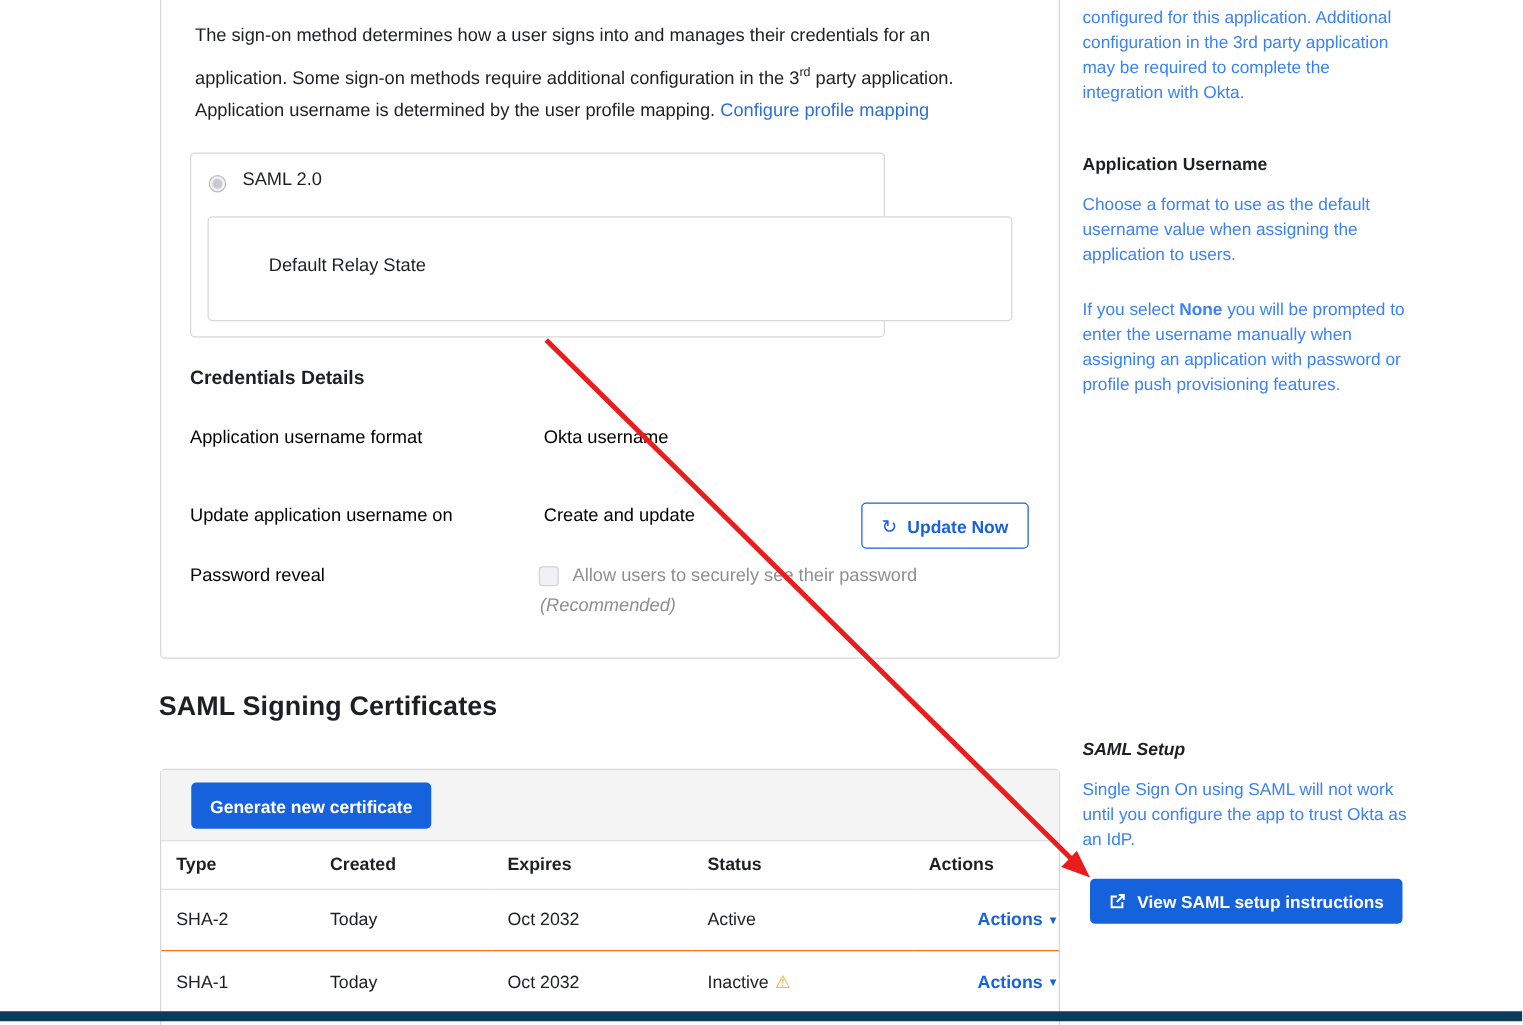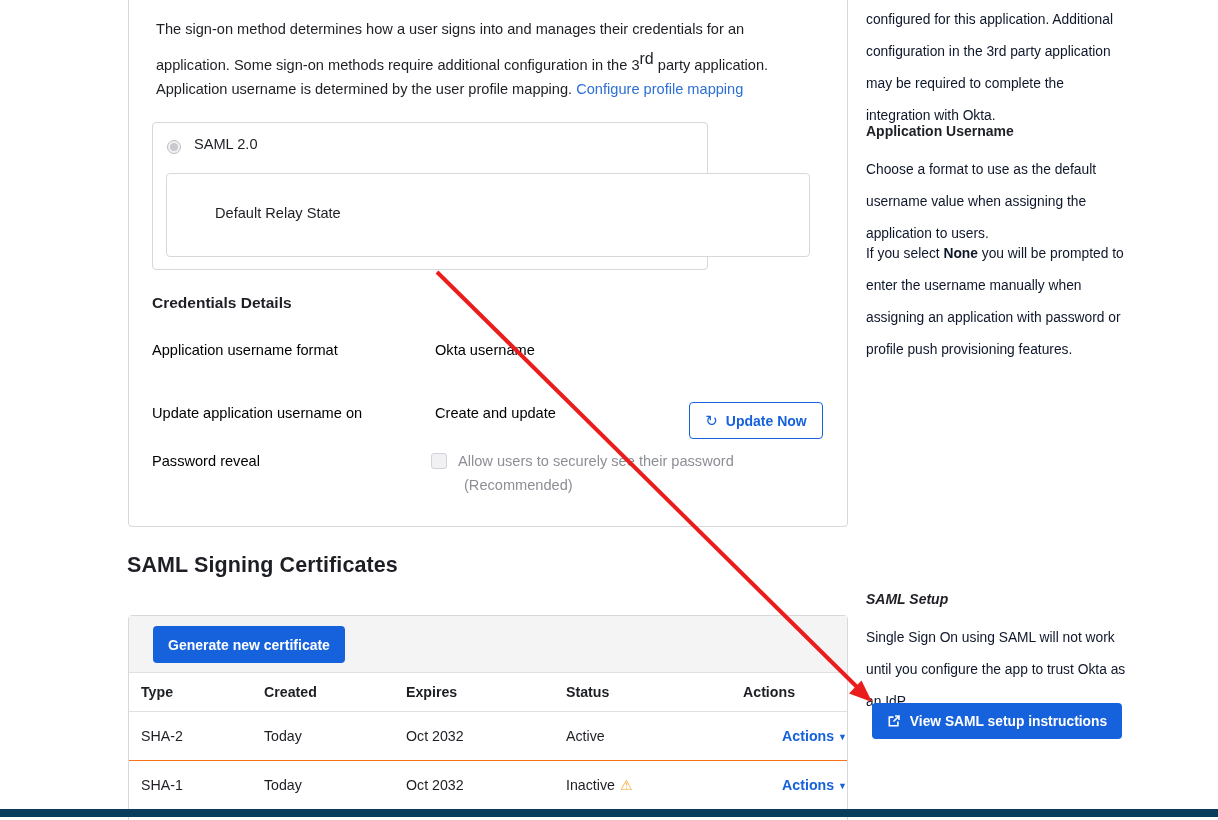--- a/index.html
+++ b/index.html
@@ -20,21 +20,21 @@
     left: 128px; top: -24px;
     width: 720px; height: 551px;
     background: #fff;
     border: 1px solid #d7d7dc;
     border-radius: 4px;
   }
   .intro-p {
     left: 156px; width: 648px;
     font-size: 14.6px; line-height: 30px; color: #1d1f24;
   }
-  .intro-p sup { font-size: 16px; }
+  .intro-p sup { font-size: 10px; }
   .link {
     color: #2c6fd6; text-decoration: none; cursor: pointer;
   }
 
   .signon-box {
     left: 152px; top: 122px;
     width: 556px; height: 148px;
     border: 1px solid #d7d7dc;
     border-radius: 4px;
     background: #fff;
@@ -144,21 +144,21 @@
   td.actions-cell { text-align: right; padding-right: 26px; }
   .actions-link {
     color: #1662dd; font-weight: bold; cursor: pointer; white-space: nowrap;
   }
   .caret { font-size: 9px; position: relative; top: -1px; }
   .warn { color: #f5a623; font-size: 14px; margin-left: 5px; }
 
   
   .sidebar-par {
     left: 866px; width: 262px;
-    font-size: 13.8px; line-height: 32px; color: #0f172a;
+    font-size: 13.8px; line-height: 20px; color: #3b82f6;
   }
   .sidebar-head {
     left: 866px;
     font-size: 14px; font-weight: bold; color: #1d1f24;
   }
   .btn-saml {
     left: 872px; top: 703px;
     width: 250px; height: 36px;
     display: flex; align-items: center; justify-content: center; gap: 9px;
     font-size: 13.8px;
@@ -205,21 +205,21 @@
   <span class="abs field-label" style="left:152px; top:405px;">Update application username on</span>
   <span class="abs field-value" style="left:435px; top:405px;">Create and update</span>
   <button class="abs btn-outline">
     <span class="refresh-glyph">↻</span>
     <span>Update Now</span>
   </button>
 
   <span class="abs field-label" style="left:152px; top:453px;">Password reveal</span>
   <span class="abs checkbox"></span>
   <span class="abs field-value muted" style="left:458px; top:453px;">Allow users to securely see their password</span>
-  <span class="abs field-value muted" style="left:464px; top:477px;">(Recommended)</span>
+  <span class="abs field-value muted" style="left:432px; top:477px;font-style:italic;">(Recommended)</span>
 
   <h2 class="abs h1" style="left:127px; top:553px;">SAML Signing Certificates</h2>
 
   <div class="abs cert-panel">
     <div class="cert-header">
       <button class="btn-primary gen-btn">Generate new certificate</button>
     </div>
     <table class="cert-table">
       <colgroup>
           <col class="c1">

